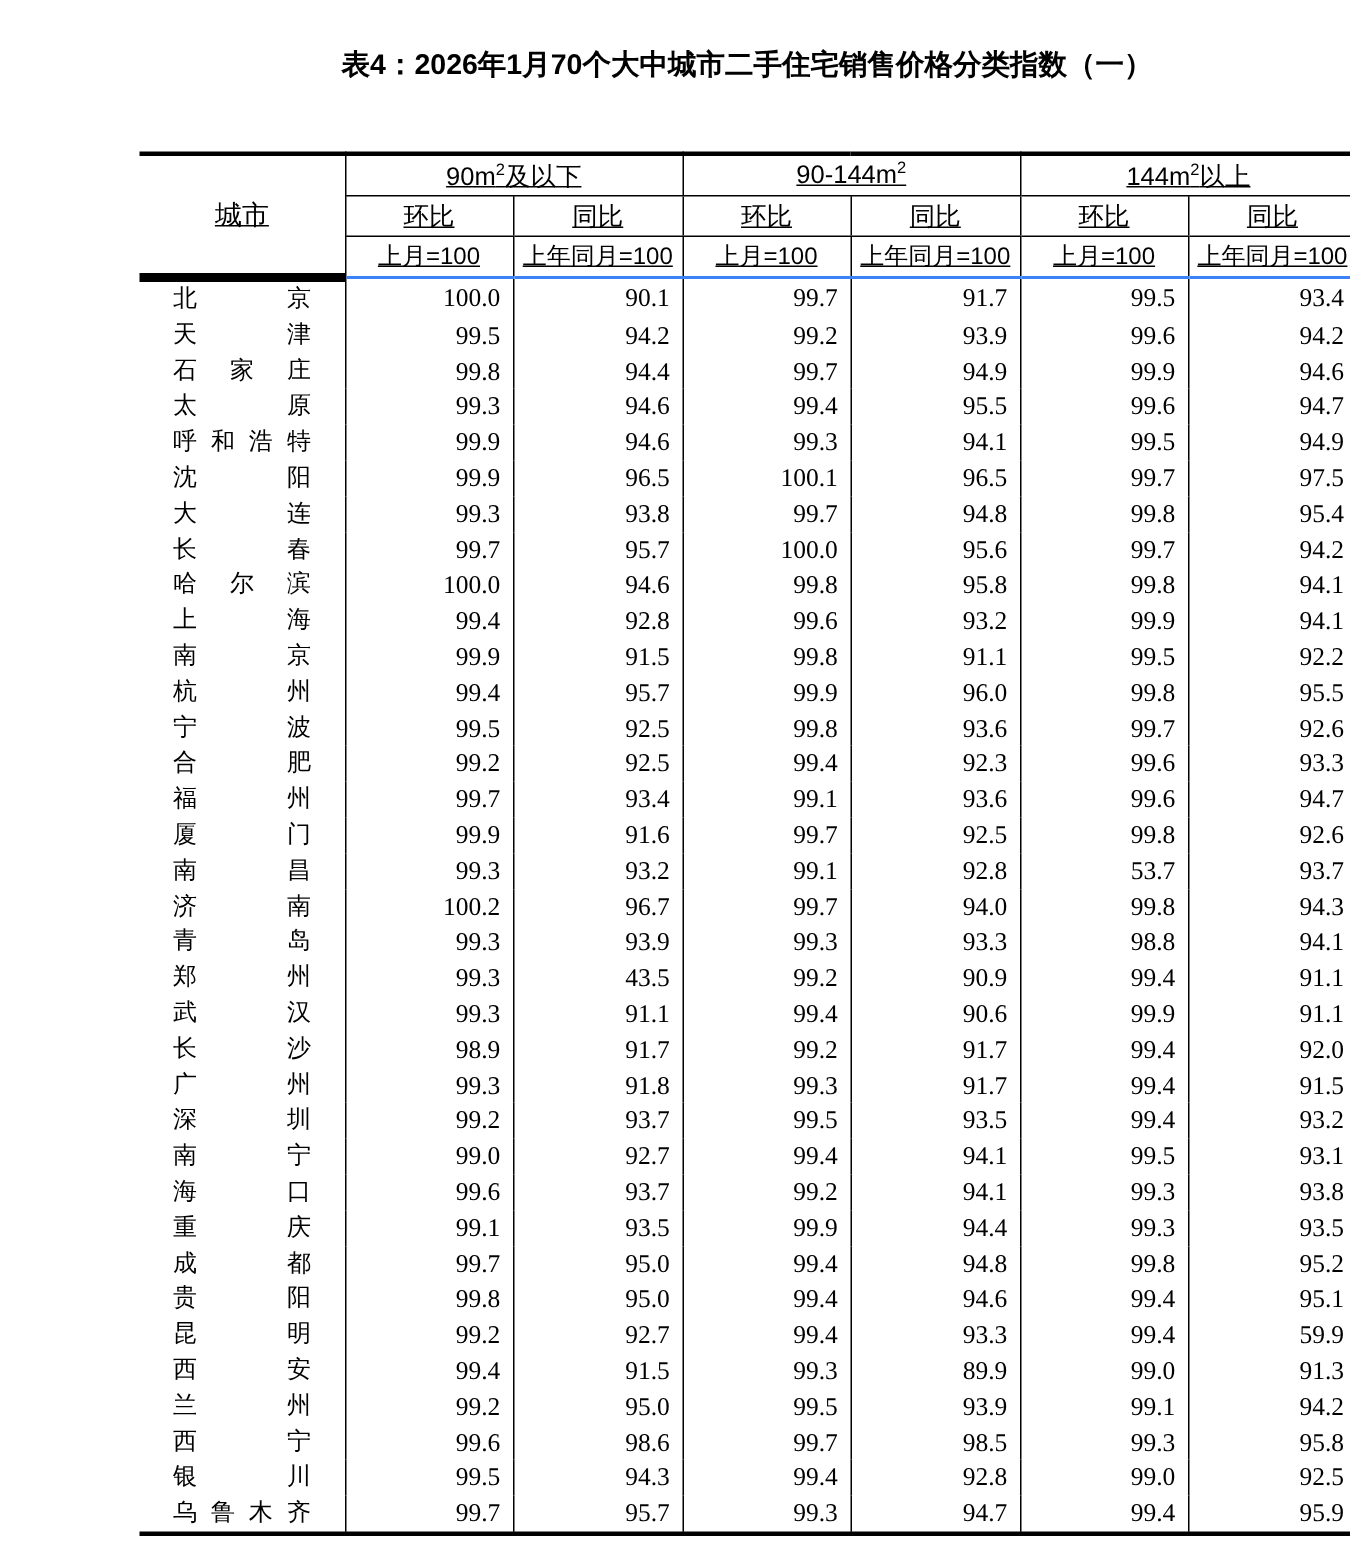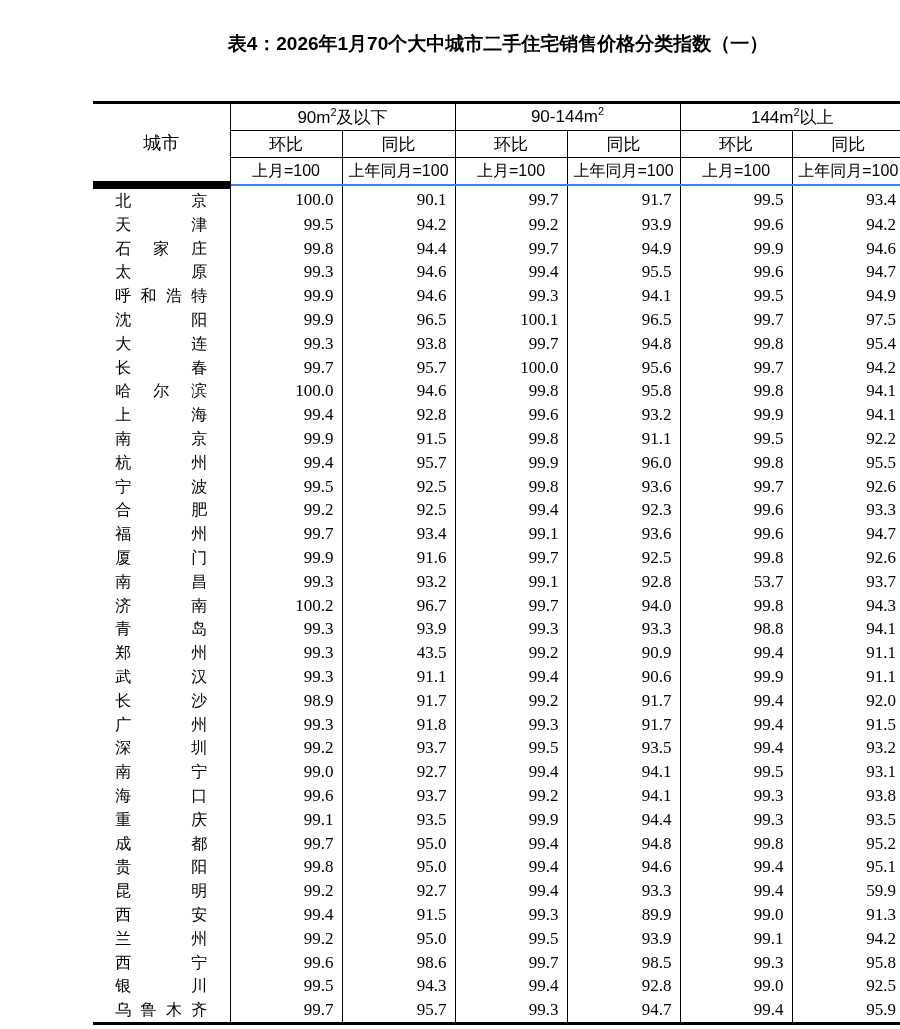--- a/index.html
+++ b/index.html
@@ -48,24 +48,25 @@
   th, td {
     padding: 0;
     font-weight: normal;
     vertical-align: middle;
   }
   
   thead th {
     font-family: "Liberation Sans", sans-serif;
     font-size: 17px;
     text-align: center;
+    text-decoration: underline;
   }
   th.city-head {
     border-right: 1.5px solid #000;
-    border-bottom: 8px solid #000000;
+    border-bottom: 6px solid #000000;
     font-size: 18px;
   }
   tr.hdr-group th.group {
     height: 26px;
     border-left: 1.5px solid #000;
     border-bottom: 1.5px solid #000;
   }
   tr.hdr-group th.group sup {
     font-size: 11px;
     line-height: 0;

